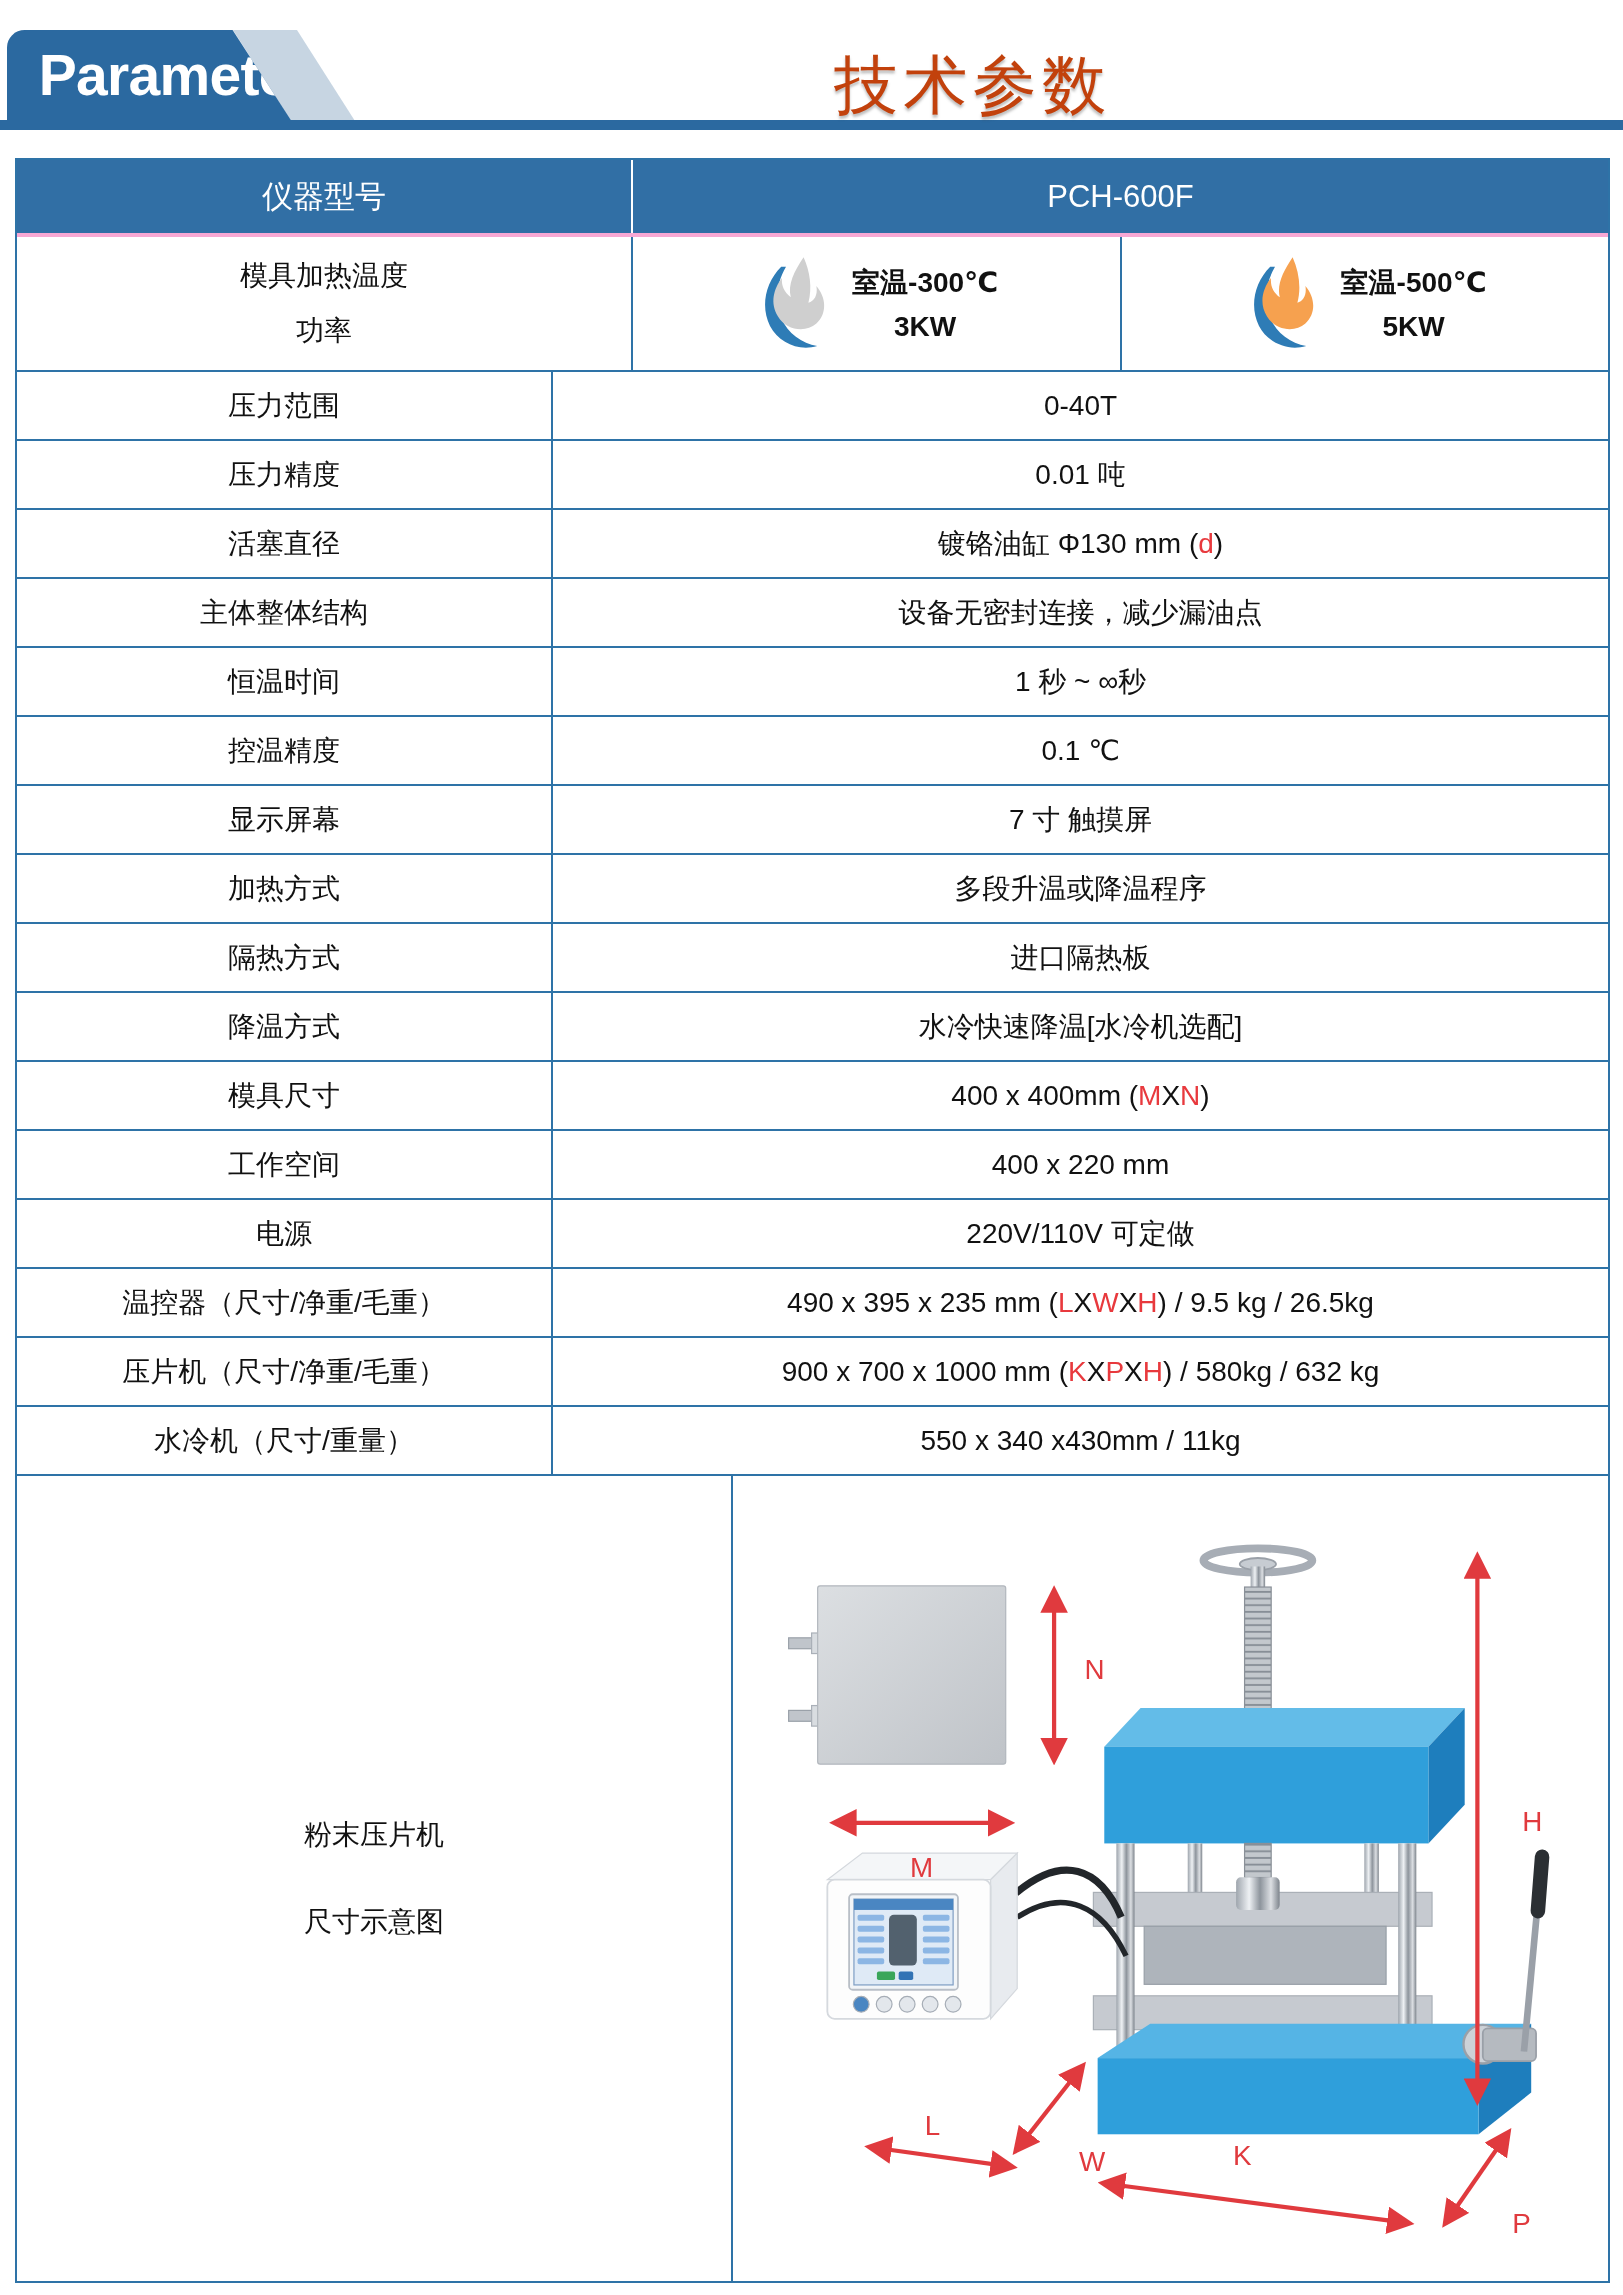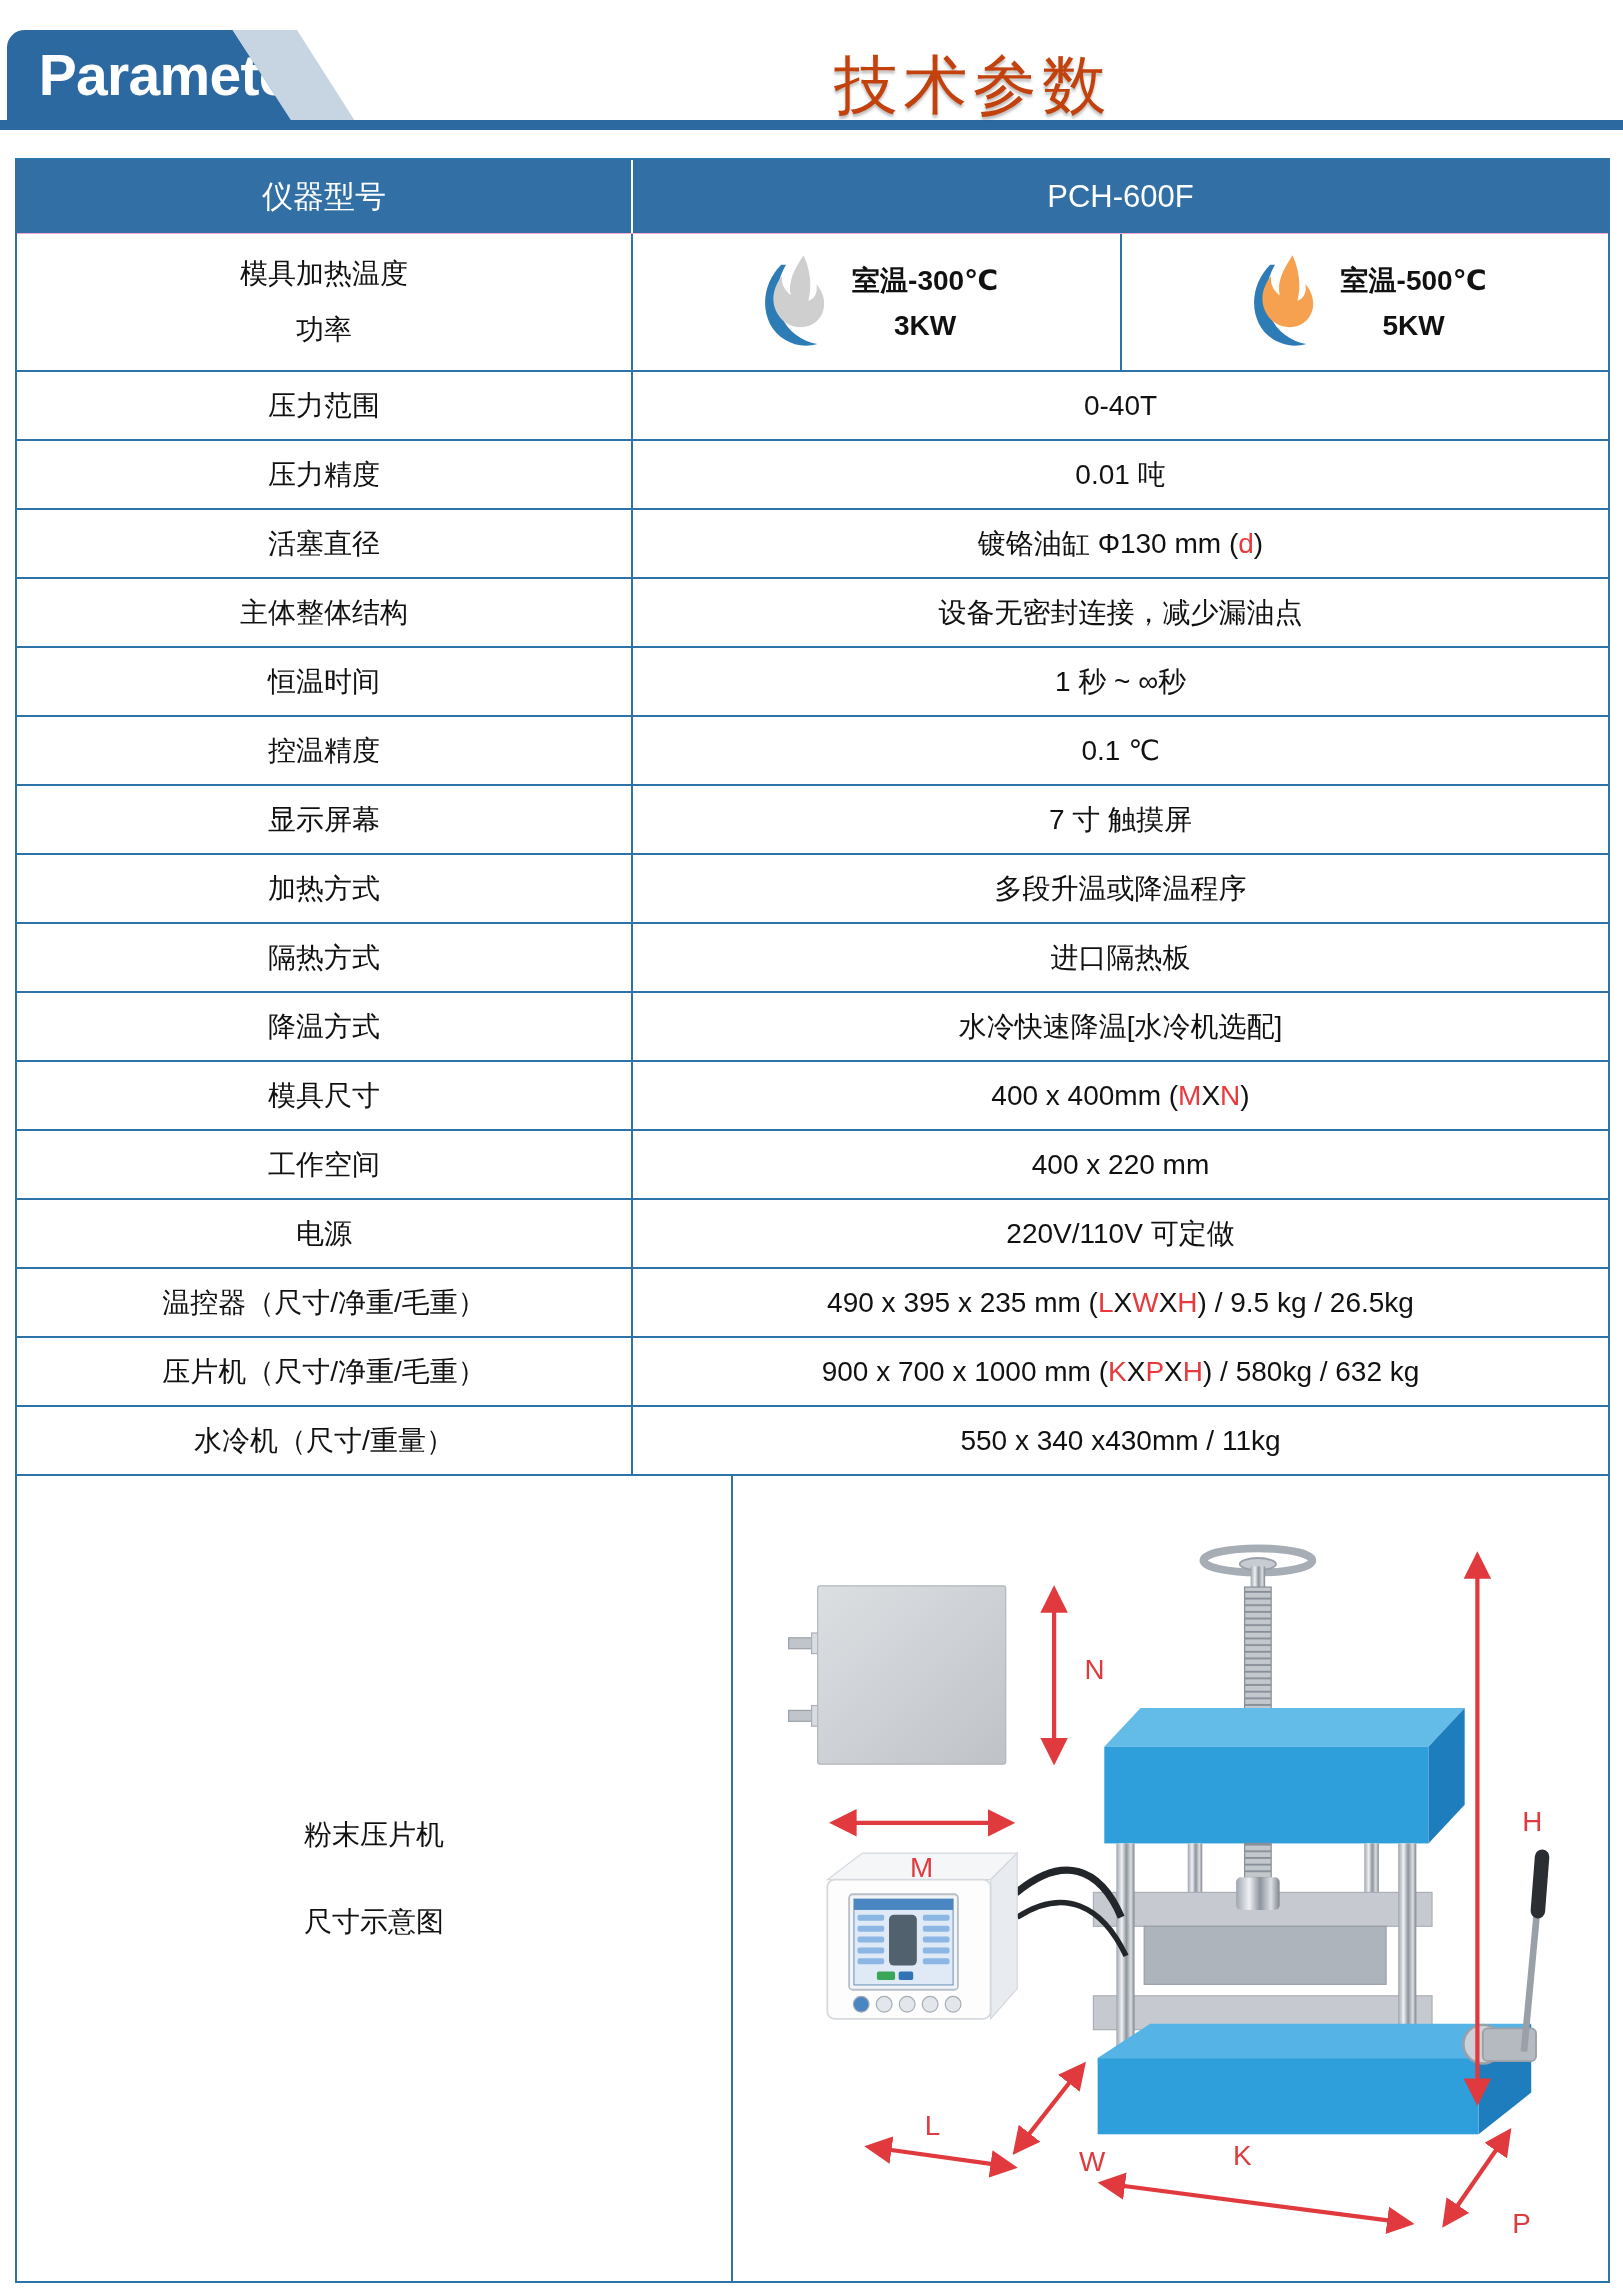--- a/index.html
+++ b/index.html
@@ -19,32 +19,32 @@
     color:#c2410c; letter-spacing:5.4px; text-shadow:0 3.4px 2.7px rgba(70,70,70,.35); }
 
   
   .spec-table { position:absolute; left:15px; top:158px; width:1595px;
     border:2px solid #2E73A7; background:#fff; }
   .thead { height:73px; background:#316FA5; display:flex; }
   .thead .th { color:#ffffff; font-size:31px; display:flex; align-items:center; justify-content:center; }
   .thead .th-label { width:616px; flex:none; border-right:2.7px solid #ffffff; }
   .thead .th-value { flex:1; }
 
-  .heating { height:137px; display:flex; border-top:1px solid #f9a8d4; }
+  .heating { height:137px; display:flex; border-top:4px solid #f9a8d4; }
   .heating .lbl { width:616px; flex:none; border-right:2px solid #2E73A7;
     display:flex; flex-direction:column; align-items:center; justify-content:center;
     gap:17.6px; font-size:28px; }
   .heating .vals { flex:1; display:flex; }
   .heating .sub { flex:1; display:flex; align-items:center; justify-content:center; gap:17.6px; }
   .heating .sub + .sub { border-left:2px solid #2E73A7; }
   .flame { width:80px; height:100px; flex:none; }
   .heat-text { display:flex; flex-direction:column; align-items:center; gap:9.5px; font-size:28px;font-weight:bold; }
 
   .tr { display:flex; height:69px; border-top:2px solid #2E73A7; }
-  .tr .label { width:616px; flex:none; border-right:2px solid #2E73A7;
+  .tr .label { width:536px; flex:none; border-right:2px solid #2E73A7;
     display:flex; align-items:center; justify-content:center; font-size:28px; }
   .tr .value { flex:1; display:flex; align-items:center; justify-content:center; font-size:28px; }
   .red { color:#E8393D; }
 
   .diagram-row { display:flex; height:807px; border-top:2px solid #2E73A7; }
   .diagram-label { width:716px; flex:none; border-right:2px solid #2E73A7;
     display:flex; flex-direction:column; align-items:center; justify-content:center;
     gap:49px; font-size:28px; }
   .diagram-canvas { flex:1; position:relative; }
   .diagram-canvas svg { position:absolute; inset:0; width:100%; height:100%; }

